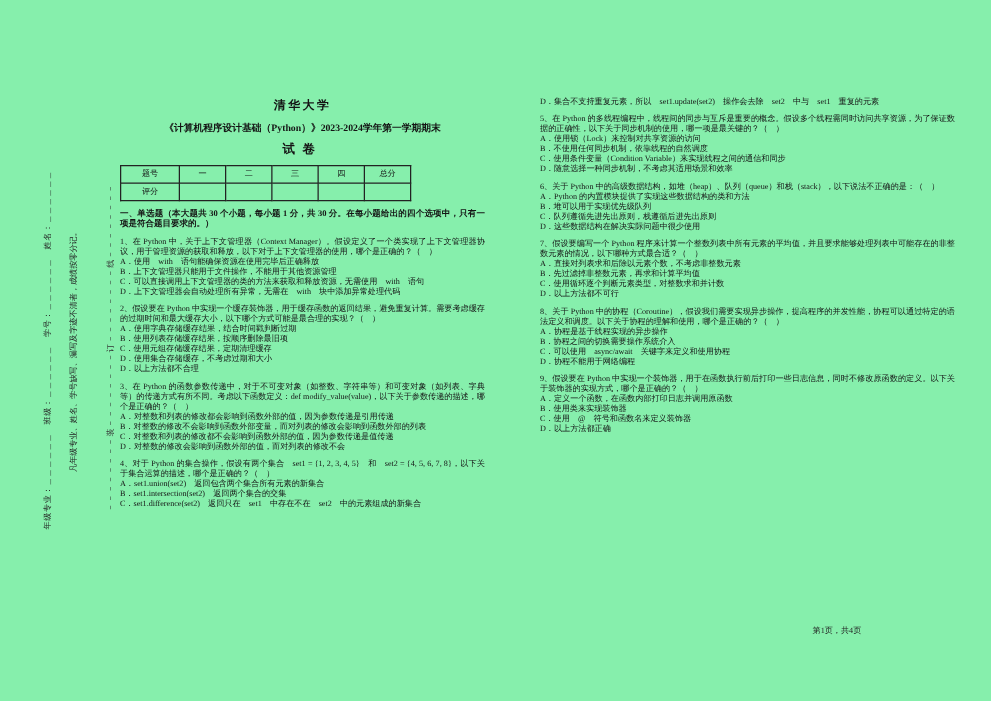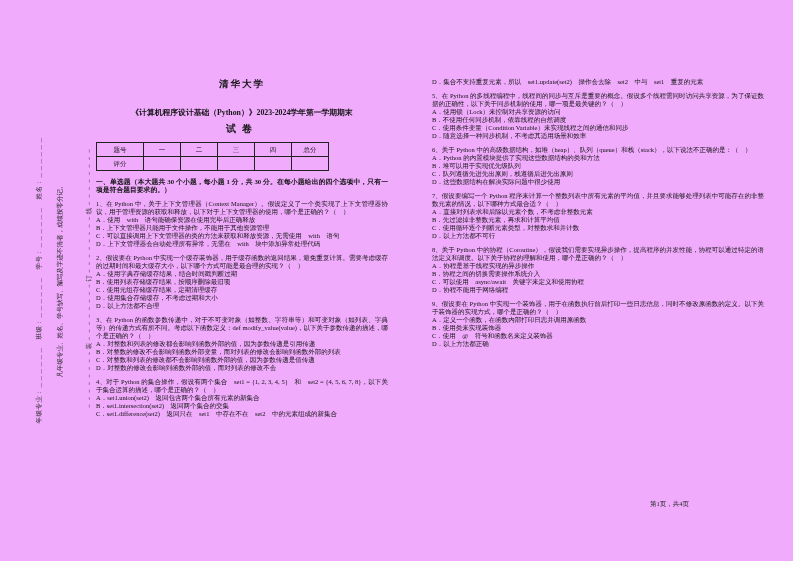--- a/index.html
+++ b/index.html
@@ -1,36 +1,36 @@
 <!DOCTYPE html>
 <html><head>
 <meta charset="utf-8">
 <style>
   html,body { margin:0; padding:0; background:#e8e8e8; }
   .page {
-    position:relative; width:793px; height:561px; background:#f0abfc;
+    position:relative; width:793px; height:561px; background:#86efac;
     font-family:"Liberation Serif","DejaVu Serif",serif; color:#141414;
     overflow:hidden; margin:0 auto;
   }
   
   .vstrip {
     position:absolute; height:12px; line-height:12px; font-size:6.5px;
     white-space:nowrap; text-align:center; transform:rotate(-90deg);
     color:#222;
   }
   .strip-fields  { width:400px; left:-161px; top:274px; letter-spacing:0.5px; }
   .strip-warning { width:400px; left:-140px; top:274px; }
   .strip-binding { width:480px; left:-151px; top:272px; letter-spacing:1px; color:#333; }
   
   .content { position:absolute; left:96px; top:78px; display:flex; gap:44px; }
   .col-left  { width:292px; }
   .col-right { width:332px; }
   .hdr { text-align:center; }
   .uni    { font-size:9.5px; font-weight:bold; letter-spacing:2px; }
-  .course { font-size:7.8px; font-weight:bold; margin-top:16px; }
+  .course { font-size:7.8px; font-weight:bold; margin-top:6px; }
   .paper  { font-size:10px; font-weight:bold; letter-spacing:6px; margin-top:4px; }
   table.score { border-collapse:collapse; margin:6px 0 7px 0; }
   table.score td {
     border:1px solid #222; width:36px; height:13px; text-align:center;
     font-size:6.5px; padding:0; line-height:13px;
   }
   table.score td.lab { width:46px; }
   .sect { font-weight:bold; font-size:6.8px; line-height:8.4px; margin-bottom:5px; text-align:justify; }
   .q    { margin-bottom:6px; }
   .stem { font-size:6.5px; line-height:8px; text-align:justify; }

